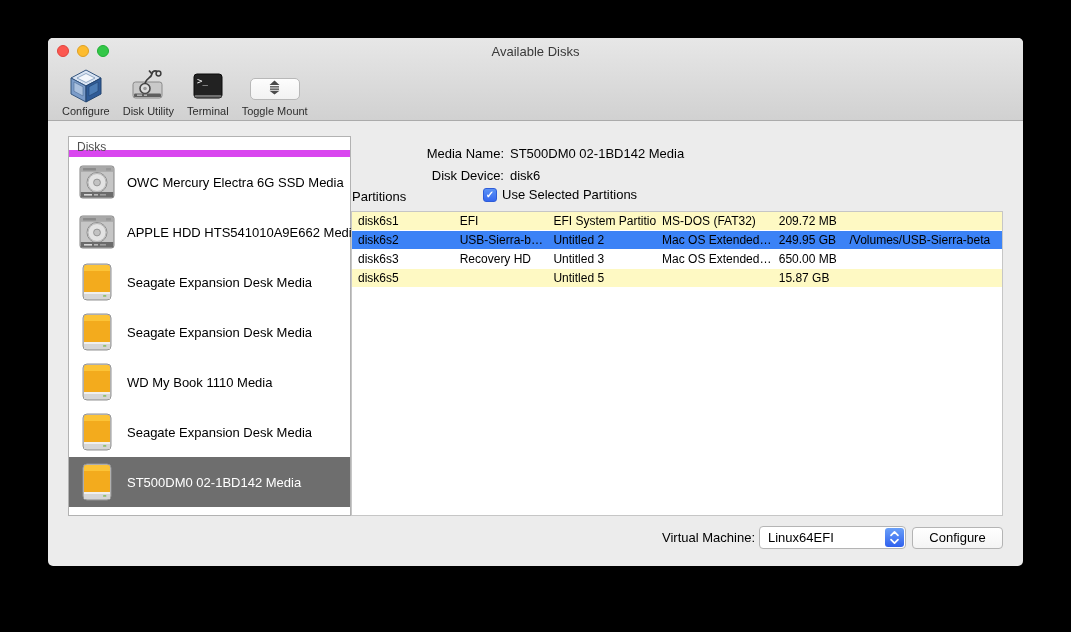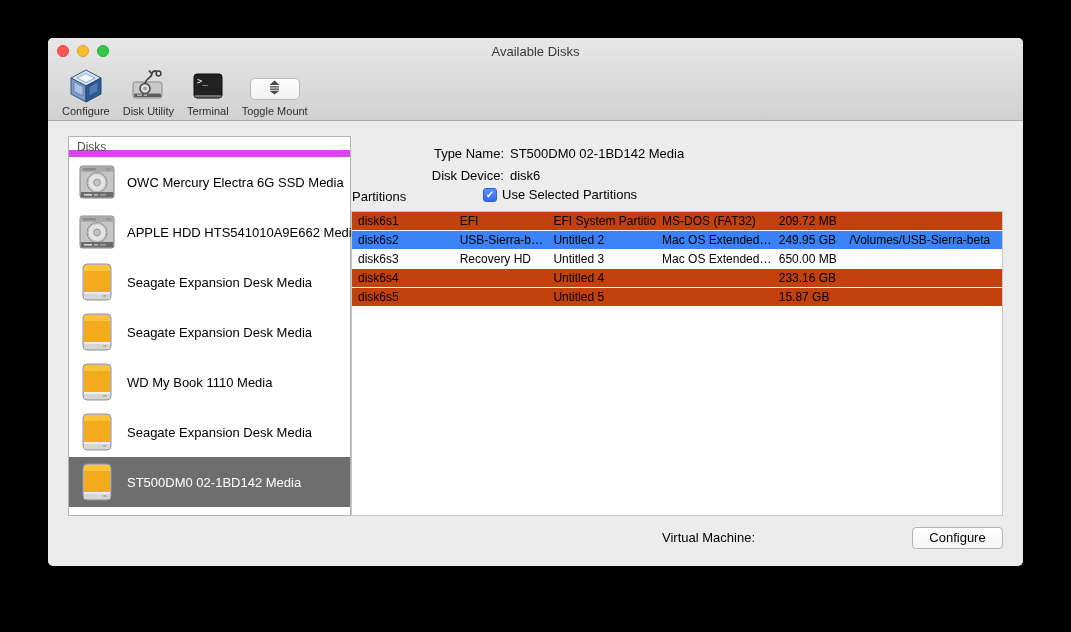--- a/index.html
+++ b/index.html
@@ -78,21 +78,21 @@
     position:absolute; left:303px; top:90px; width:652px; height:305px;
     background:#fff; border:1px solid #c6c6c6; overflow:hidden;
   }
   .thead { display:flex; height:22px; border-bottom:1px solid #d4d4d4; background:#fff; }
   .th {
     font-size:12px; color:#6b6b6b; padding:4px 0 0 6px;
     border-right:1px solid #d9d9d9; overflow:hidden; white-space:nowrap;
   }
   .th:last-child { border-right:none; }
   .tr { display:flex; height:19px; border-bottom:1px solid #fff; }
-  .tr.shaded { background:#c2410c; }
+  .tr.shaded { background:#fef9c3; }
   .tr.alt { background:#3b82f6; }
   .td {
     font-size:12px; color:#000; padding:2px 0 0 6px;
     overflow:hidden; white-space:nowrap;
   }
   
   .footer-label { position:absolute; left:600px; top:409px; width:107px; font-size:13px; color:#000; text-align:right; }
   .vm-select {
     position:absolute; left:711px; top:405px; width:147px; height:23px;
     background:#fff; border:1px solid #b4b4b4; border-radius:4px;
@@ -280,21 +280,21 @@
      <rect x="8" y="31" width="26" height="2" fill="#efefef"></rect>
      <rect x="27" y="34" width="3.4" height="1.8" rx="0.9" fill="#8fbf6e"></rect>
    </svg>
             </span>
             <span class="side-label">ST500DM0 02-1BD142 Media</span>
           </div>
         </div>
     </div>
 
     <div class="info-row" style="top:25px">
-      <span class="info-label">Type Name:</span>
+      <span class="info-label">Media Name:</span>
       <span class="info-value">ST500DM0 02-1BD142 Media</span>
     </div>
     <div class="info-row" style="top:47px">
       <span class="info-label">Disk Device:</span>
       <span class="info-value">disk6</span>
     </div>
 
     <div class="partitions-label">Partitions</div>
     <div class="use-sel">
       <span class="checkbox">✓</span>
@@ -321,35 +321,36 @@
           </div>
           <div class="tr">
             <div class="td" style="width: 102px;">disk6s3</div>
             <div class="td" style="width: 94px;">Recovery HD</div>
             <div class="td" style="width: 109px;">Untitled 3</div>
             <div class="td" style="width: 117px;">Mac OS Extended…</div>
             <div class="td" style="width: 71px;">650.00 MB</div>
             <div class="td" style="width: 159px;"></div>
           </div>
           <div class="tr shaded">
-            <div class="td" style="width: 102px;">disk6s4</div>
-            <div class="td" style="width: 94px;"></div>
-            <div class="td" style="width: 109px;">Untitled 4</div>
-            <div class="td" style="width: 117px;"></div>
-            <div class="td" style="width: 71px;">233.16 GB</div>
-            <div class="td" style="width: 159px;"></div>
-          </div>
-          <div class="tr shaded">
             <div class="td" style="width: 102px;">disk6s5</div>
             <div class="td" style="width: 94px;"></div>
             <div class="td" style="width: 109px;">Untitled 5</div>
             <div class="td" style="width: 117px;"></div>
             <div class="td" style="width: 71px;">15.87 GB</div>
             <div class="td" style="width: 159px;"></div>
           </div>
         </div>
     </div>
 
     <div class="footer-label">Virtual Machine:</div>
+    <div class="vm-select">
+      <span class="vm-text">Linux64EFI</span>
+      <span class="stepper">
+        <svg width="11" height="15" viewBox="0 0 11 15">
+          <path d="M2 5.4 L5.5 1.8 L9 5.4" stroke="#fff" stroke-width="1.7" fill="none" stroke-linecap="round" stroke-linejoin="round"></path>
+          <path d="M2 9.6 L5.5 13.2 L9 9.6" stroke="#fff" stroke-width="1.7" fill="none" stroke-linecap="round" stroke-linejoin="round"></path>
+        </svg>
+      </span>
+    </div>
     <div class="configure-btn">Configure</div>
 
   </div>
 </div>
 
 </body></html>

